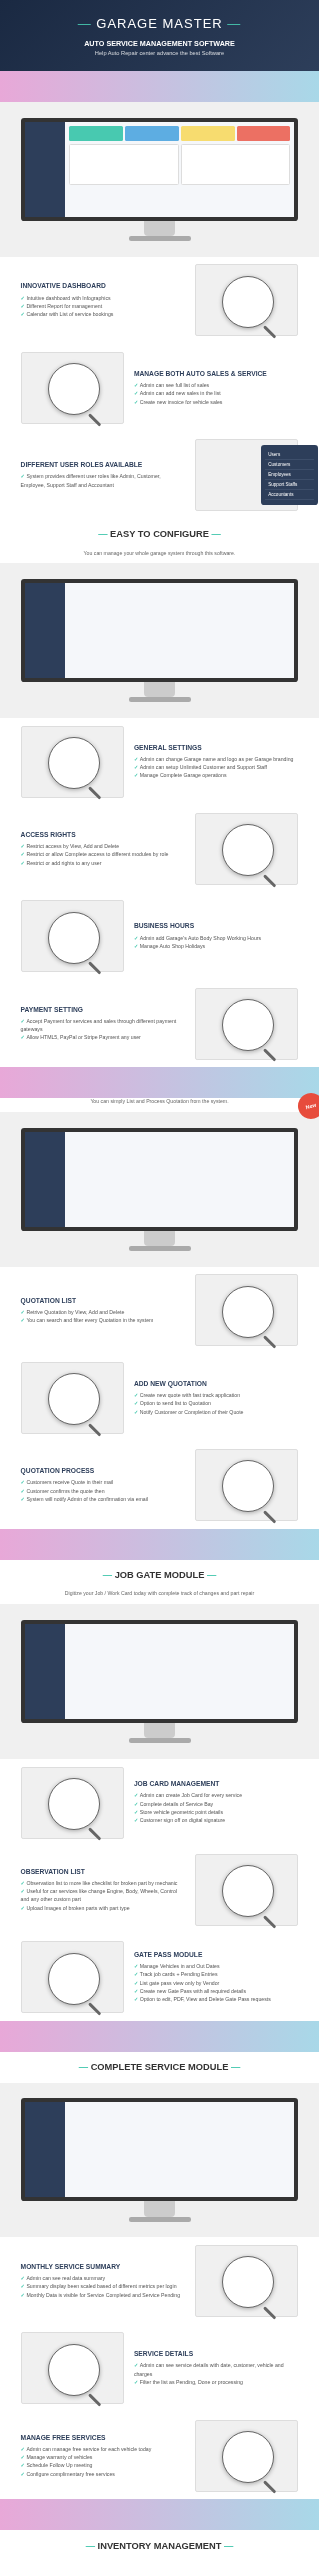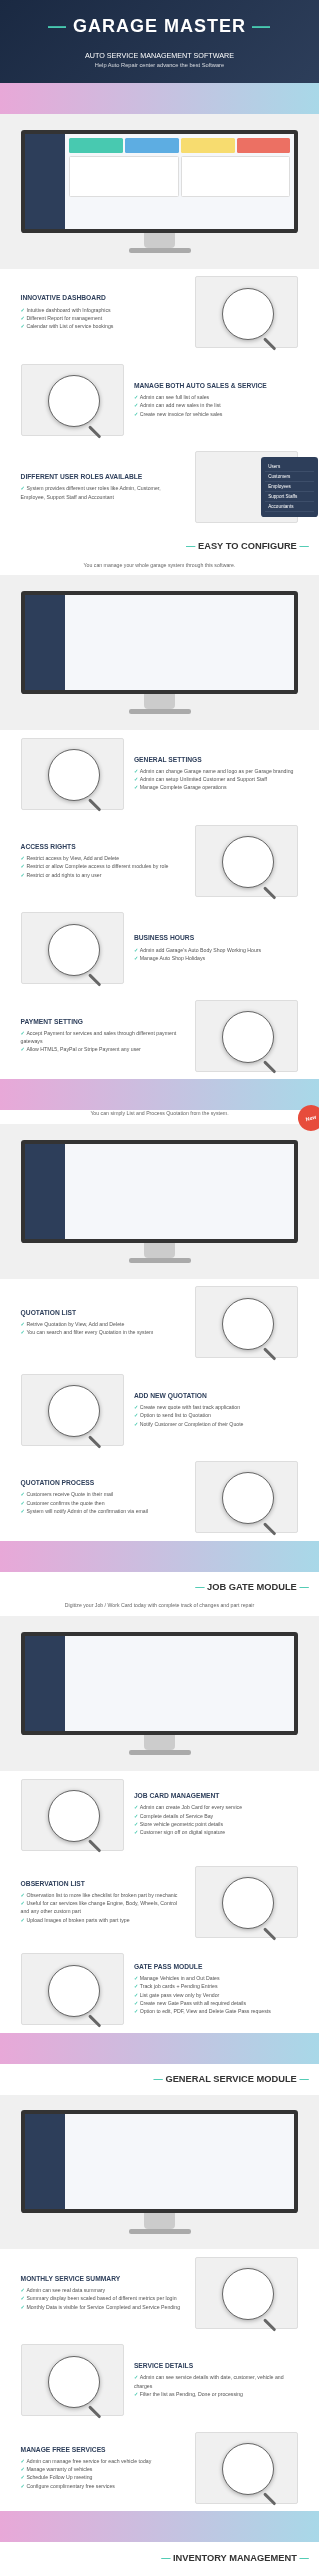--- a/index.html
+++ b/index.html
@@ -1,36 +1,36 @@
 <!DOCTYPE html>
 <html style="font-size:8.2px"><head>
 <meta charset="utf-8">
 <style>
 *{margin:0;padding:0;box-sizing:border-box;font-family:Arial,sans-serif}
 body{width:319px;background:#fff}
 .hdr{background:linear-gradient(135deg,#1a2942,#2d3e5a);color:#fff;text-align:center;padding:15.5px 10.3px}
-.hdr h1{font-size:18px;font-weight:700;letter-spacing:1px}
+.hdr h1{font-size:13px;font-weight:400;letter-spacing:1px}
 .hdr h1::before{content:"— ";color:#48c9b0}
 .hdr h1::after{content:" —";color:#48c9b0}
-.hdr h2{font-size:7.2px;margin-top:14px;font-weight:400}
+.hdr h2{font-size:7.2px;margin-top:8px;font-weight:700}
 .hdr p{font-size:5.7px;margin-top:2.1px;opacity:.8}
 .wave{height:31px;background:linear-gradient(90deg,#e8a8d8,#a8d8e8)}
 .mon{background:#f0f0f0;padding:15.5px 20.6px;text-align:center}
 .mon-screen{background:#fff;border:4.1px solid #333;border-radius:3.1px;height:103px;position:relative;overflow:hidden}
 .mon-stand{width:31px;height:15.5px;background:#ccc;margin:0 auto;border-radius:0 0 4.1px 4.1px}
 .mon-base{width:62px;height:5.2px;background:#aaa;margin:0 auto;border-radius:2.1px}
 .dash{display:flex;height:100%}
 .dash-side{width:15%;background:#2d3e5a}
 .dash-main{flex:1;padding:4.1px;background:#f5f7fa}
 .dash-cards{display:flex;gap:2.1px;margin-bottom:3.1px}
 .dash-card{flex:1;height:15.5px;border-radius:1.5px}
 .c1{background:#48c9b0}.c2{background:#5dade2}.c3{background:#f7dc6f}.c4{background:#ec7063}
 .dash-charts{display:flex;gap:2.1px;height:41px}
 .dash-chart{flex:1;background:#fff;border:0.5px solid #ddd;border-radius:1.5px}
-.sec-title{text-align:right;padding:10.3px;font-size:9.3px;font-weight:700;color:#333}
+.sec-title{text-align:center;padding:10.3px;font-size:9.3px;font-weight:700;color:#333}
 .sec-title::before{content:"— ";color:#48c9b0}
 .sec-title::after{content:" —";color:#48c9b0}
 .feat{padding:7.7px 20.6px;display:flex;align-items:center;gap:10.3px}
 .feat-img{width:103px;height:72px;background:#f0f0f0;border:0.5px solid #ddd;border-radius:2.1px;flex-shrink:0;position:relative}
 .feat-txt{flex:1}
 .feat-txt h3{font-size:6.7px;font-weight:700;color:#2d3e5a;margin-bottom:4.1px;text-transform:uppercase}
 .feat-txt ul{list-style:none;font-size:5.2px;color:#555;line-height:1.6}
 .feat-txt li::before{content:"✓ ";color:#48c9b0;font-weight:700}
 .feat.rev{flex-direction:row-reverse}
 .sub{text-align:center;font-size:5.2px;color:#666;padding:0 20.6px 7.7px}
@@ -296,21 +296,21 @@
         <li>Create new Gate Pass with all required details</li>
         <li>Option to edit, PDF, View and Delete Gate Pass requests</li>
       </ul>
     </div>
     <div class="feat-img">
       <div class="mag"></div>
     </div>
   </div>
 
 <div class="wave"></div>
-<div class="sec-title">GENERAL SERVICE MODULE</div>
+<div class="sec-title">COMPLETE SERVICE MODULE</div>
 <div class="mon">
     <div class="mon-screen">
       <div class="dash">
         <div class="dash-side"></div>
         <div class="dash-main"></div>
       </div>
     </div>
     <div class="mon-stand"></div>
     <div class="mon-base"></div>
   </div>

